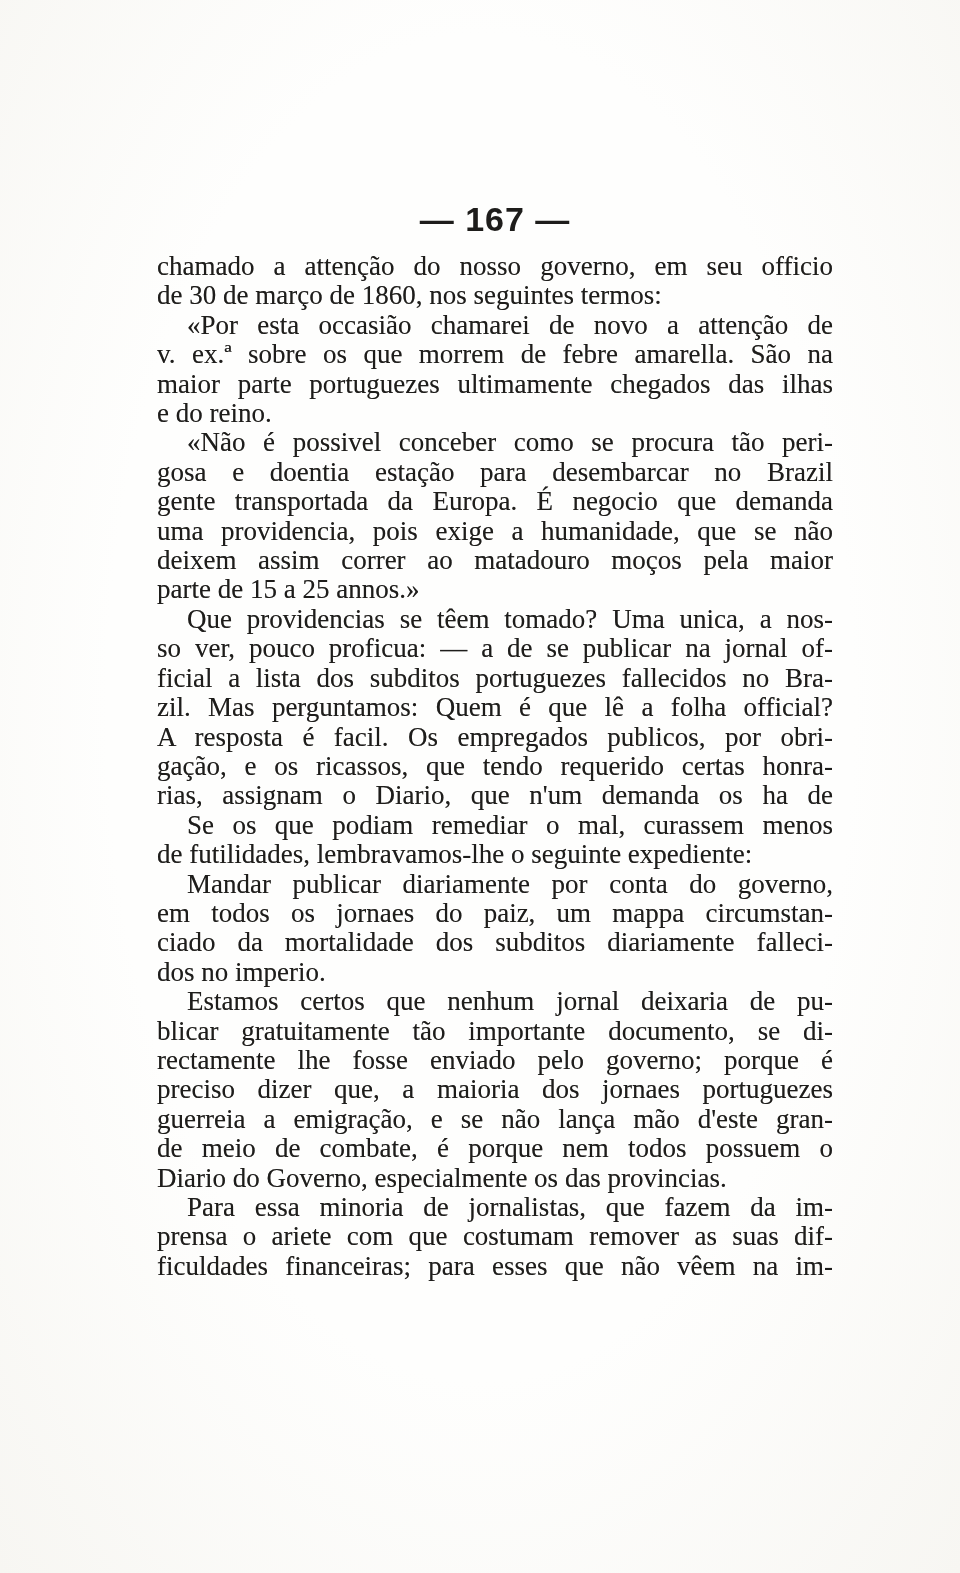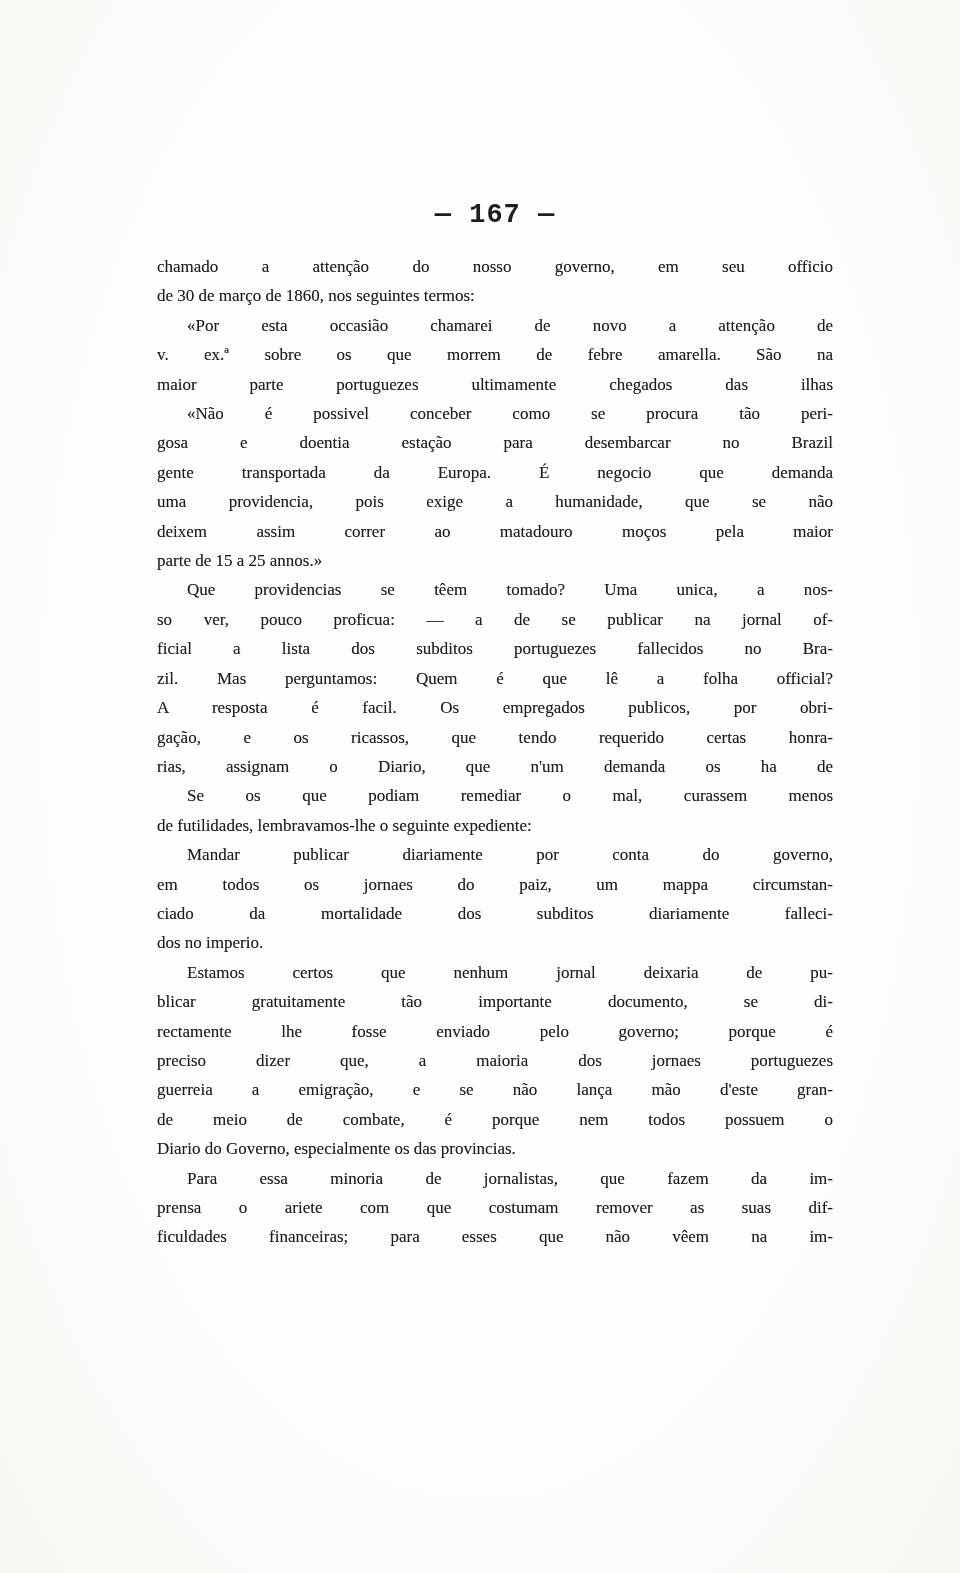--- a/index.html
+++ b/index.html
@@ -14,33 +14,33 @@
     margin: 0 auto;
     background: radial-gradient(ellipse at 50% 45%, #fefefd 55%, #f7f6f2 100%);
     overflow: hidden;
   }
   .page-number {
     position: absolute;
     top: 200px;
     left: 157px;
     width: 676px;
     text-align: center;
-    font-family: Liberation Mono, monospace;
+    font-family: Liberation Sans, sans-serif;
     font-weight: bold;
-    font-size: 27px;
+    font-size: 34px;
     color: #1e1d1b;
     letter-spacing: 1px;
   }
   .text-column {
     position: absolute;
     top: 252px;
     left: 157px;
     width: 676px;
     font-family: "Liberation Serif", "DejaVu Serif", serif;
-    font-size: 17px;
+    font-size: 27px;
     line-height: 29.4px;
     color: #1e1d1b;
     text-shadow: 0 0 0.5px rgba(30,29,27,0.45);
   }
   .line {
     text-align: justify;
     text-align-last: justify;
     white-space: normal;
   }
   .line.last {
@@ -58,20 +58,21 @@
 <div class="page">
 
   <div class="page-number">— 167 —</div>
 
   <div class="text-column">
     <div class="line">chamado a attenção do nosso governo, em seu officio</div>
     <div class="line last">de 30 de março de 1860, nos seguintes termos:</div>
     <div class="line indent">«Por esta occasião chamarei de novo a attenção de</div>
     <div class="line"><span>v. ex.ª sobre os que morrem de </span><span class="it">febre amarella</span><span>. São na</span></div>
     <div class="line">maior parte portuguezes ultimamente chegados das ilhas</div>
+    <div class="line last">e do reino.</div>
     <div class="line indent">«Não é possivel conceber como se procura tão peri-</div>
     <div class="line">gosa e doentia estação para desembarcar no Brazil</div>
     <div class="line">gente transportada da Europa. É negocio que demanda</div>
     <div class="line">uma providencia, pois exige a humanidade, que se não</div>
     <div class="line">deixem assim correr ao matadouro moços pela maior</div>
     <div class="line last">parte de 15 a 25 annos.»</div>
     <div class="line indent">Que providencias se têem tomado? Uma unica, a nos-</div>
     <div class="line">so ver, pouco proficua: — a de se publicar na jornal of-</div>
     <div class="line">ficial a lista dos subditos portuguezes fallecidos no Bra-</div>
     <div class="line">zil. Mas perguntamos: Quem é que lê a folha official?</div>

